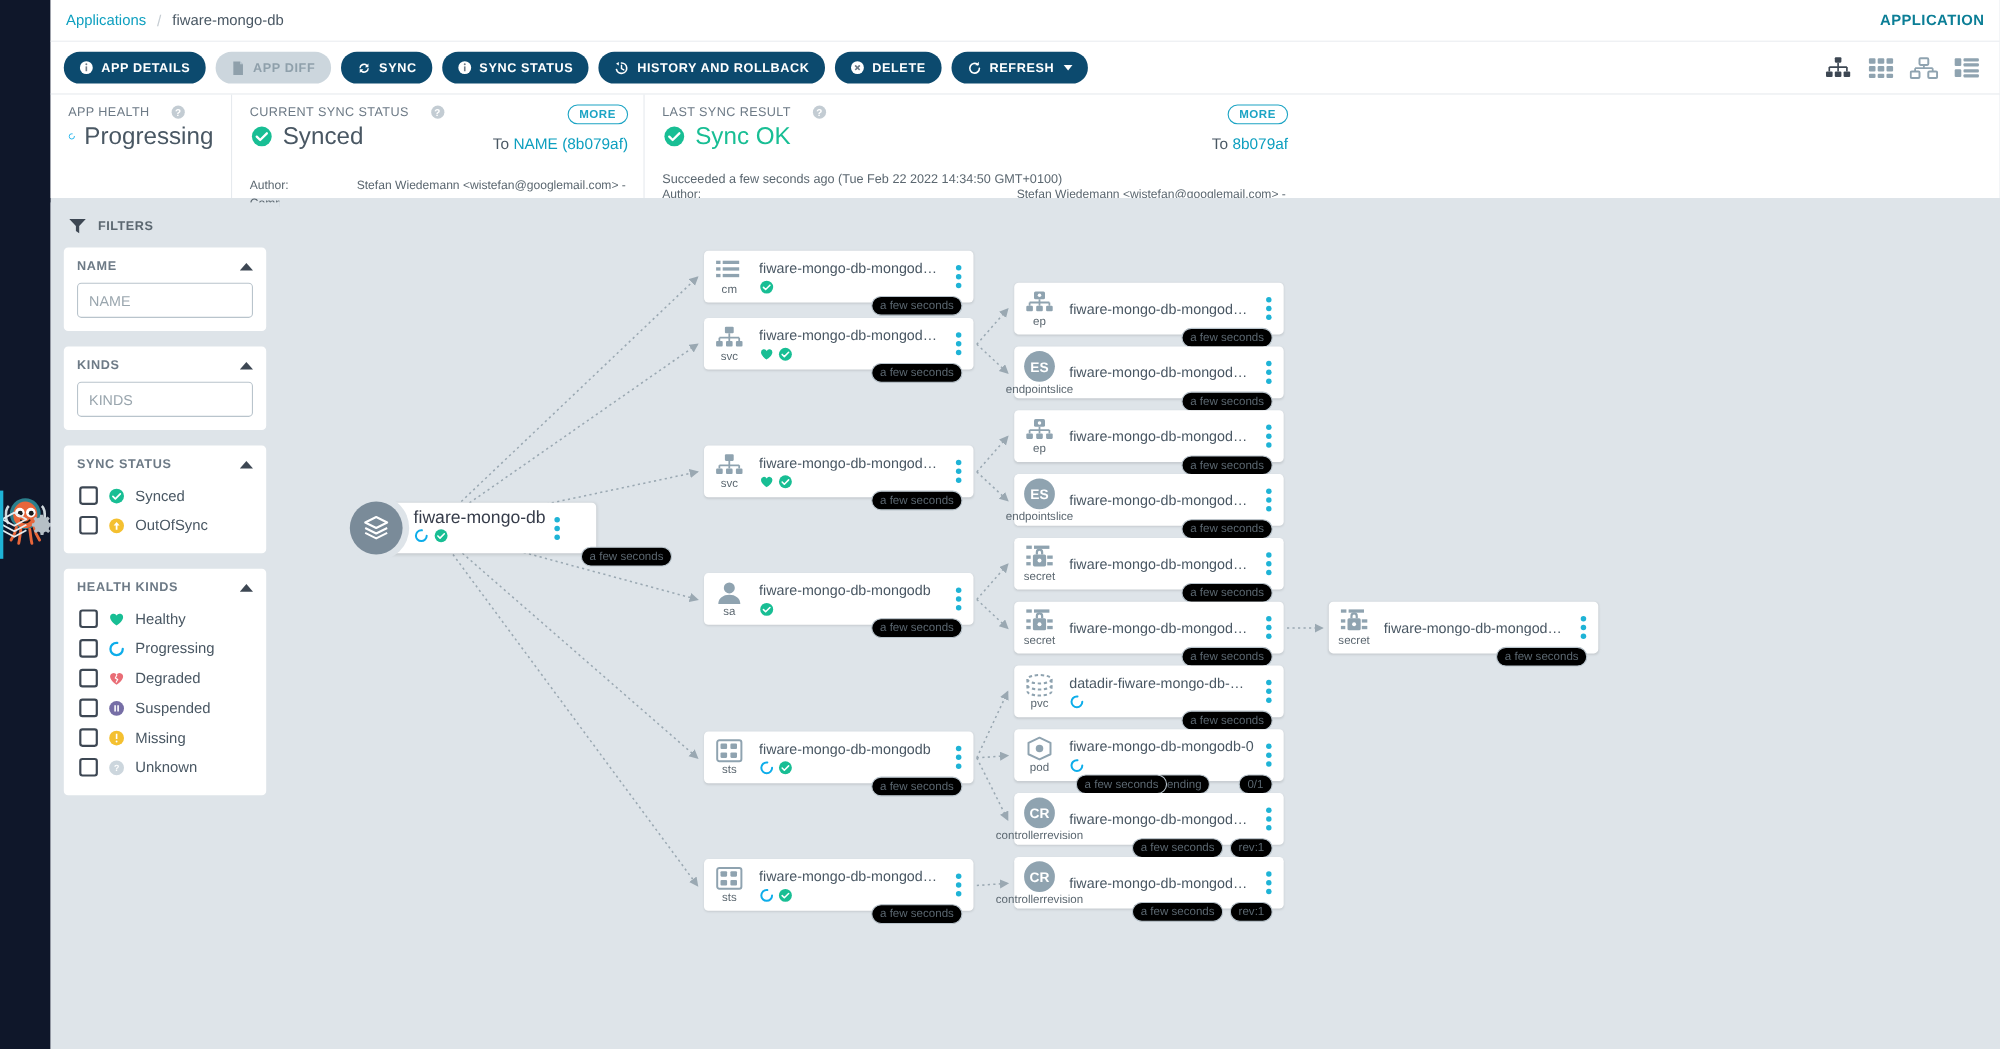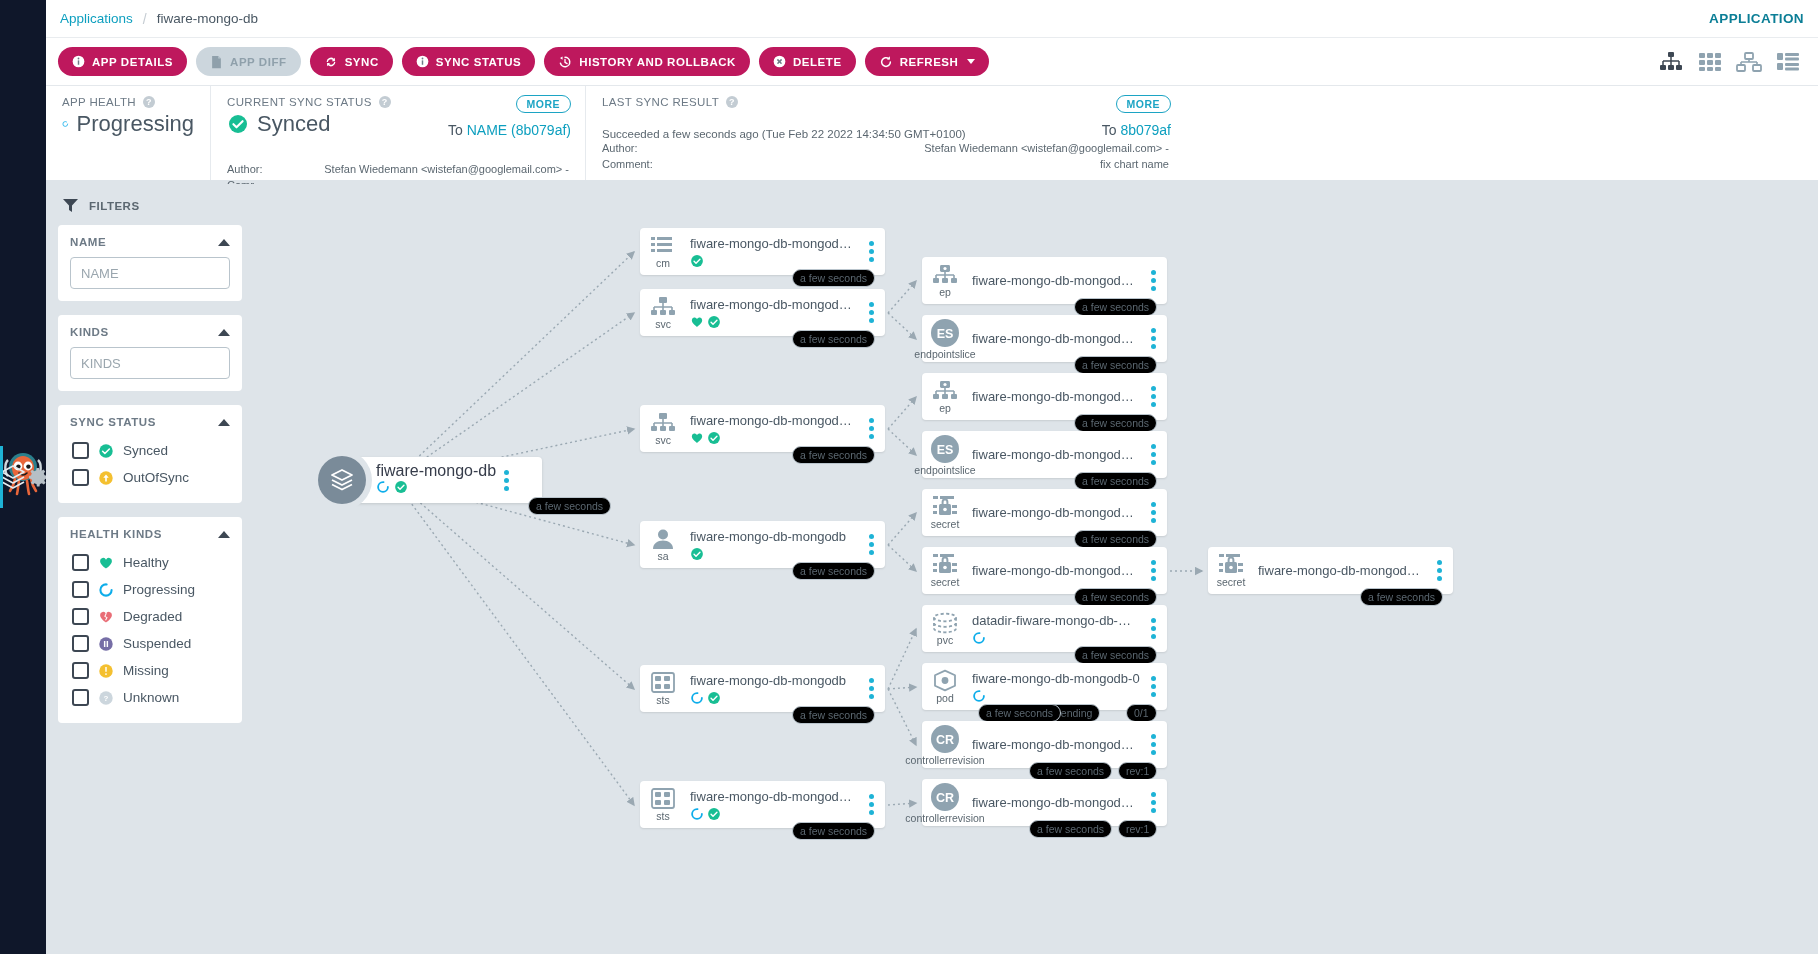--- a/index.html
+++ b/index.html
@@ -50,42 +50,42 @@
     white-space:nowrap;
   }
 
   
   .toolbar {
     position:absolute; left:46px; top:38px; width:1772px; height:48px;
     background:#fff; border-bottom:1px solid #e4e8ec;
     display:flex; align-items:center; padding:0 12px;
   }
   .btn {
-    height:29px; border-radius:15px; background:#be185d; color:#fff;
+    height:29px; border-radius:15px; background:#0c4a6e; color:#fff;
     display:inline-flex; align-items:center; gap:7px;
     padding:0 14px; margin-right:9px; font-size:11.5px; font-weight:bold;
     letter-spacing:.55px; cursor:pointer; border:none; white-space:nowrap;
   }
   .btn.disabled { background:#ccd6dd; color:#8fa0ab; cursor:default; }
   .btn svg { display:block; }
   .caret { width:0;height:0;border-left:4px solid transparent;border-right:4px solid transparent;border-top:5px solid currentColor; margin-left:2px;}
 
   .view-icons { margin-left:auto; display:flex; align-items:center; gap:14px; padding-right:6px; }
   .view-icons .vi { cursor:pointer; display:block; }
 
   
   .status {
     position:absolute; left:46px; top:86px; width:1772px; height:94px;
     background:#fff; display:flex;
   }
   .st-panel { padding:10px 16px 0 16px; position:relative; }
   .st-panel.p1 { width:164px; }
   .st-panel.p2 { width:375px; border-left:1px solid #e6eaee; }
   .st-panel.p3 { width:600px; border-left:1px solid #e6eaee; }
-  .st-head { font-size:11.5px; color:#6d7a86; letter-spacing:.35px; display:flex; align-items:center; gap:7px;}
+  .st-head { font-size:11.5px; color:#6d7a86; letter-spacing:.35px; display:flex; align-items:center; gap:20px;}
   .qmark {
     width:12px;height:12px;border-radius:50%;background:#c3ccd3;color:#fff;
     font-size:9px;line-height:12px;text-align:center;display:inline-block;font-weight:bold;
   }
   .st-val { font-size:22px; margin-top:3px; display:flex; align-items:center; gap:8px; }
   .st-val .txt { color:#495763; }
   .st-val .txt.green { color:#18be94; }
   .more-pill {
     position:absolute; right:14px; top:9px;
     border:1px solid #1ca4c4; color:#1ca4c4; border-radius:11px;
@@ -363,20 +363,27 @@
         <span class="v">fix chart name</span>
       </div>
     </div>
 
     <div class="st-panel p3">
       <div class="st-head">
         <span>LAST SYNC RESULT</span>
         <span class="qmark">?</span>
       </div>
       <div class="more-pill">MORE</div>
+      <div class="st-val">
+        <svg width="22" height="22" viewBox="0 0 22 22">
+          <circle cx="11" cy="11" r="9" fill="#18be94"></circle>
+          <path d="M6.4 11.2l3.1 3.1 6.1-6.1" fill="none" stroke="#fff" stroke-width="2.1" stroke-linecap="round" stroke-linejoin="round"></path>
+        </svg>
+        <span class="txt green">Sync OK</span>
+      </div>
       <div class="to-rev">
         <span>To </span><a>8b079af</a>
       </div>
       <div class="succeeded">Succeeded a few seconds ago (Tue Feb 22 2022 14:34:50 GMT+0100)</div>
       <div class="kv">
         <span class="k">Author:</span>
         <span class="v">Stefan Wiedemann &lt;wistefan@googlemail.com&gt; -</span>
       </div>
       <div class="kv">
         <span class="k">Comment:</span>

